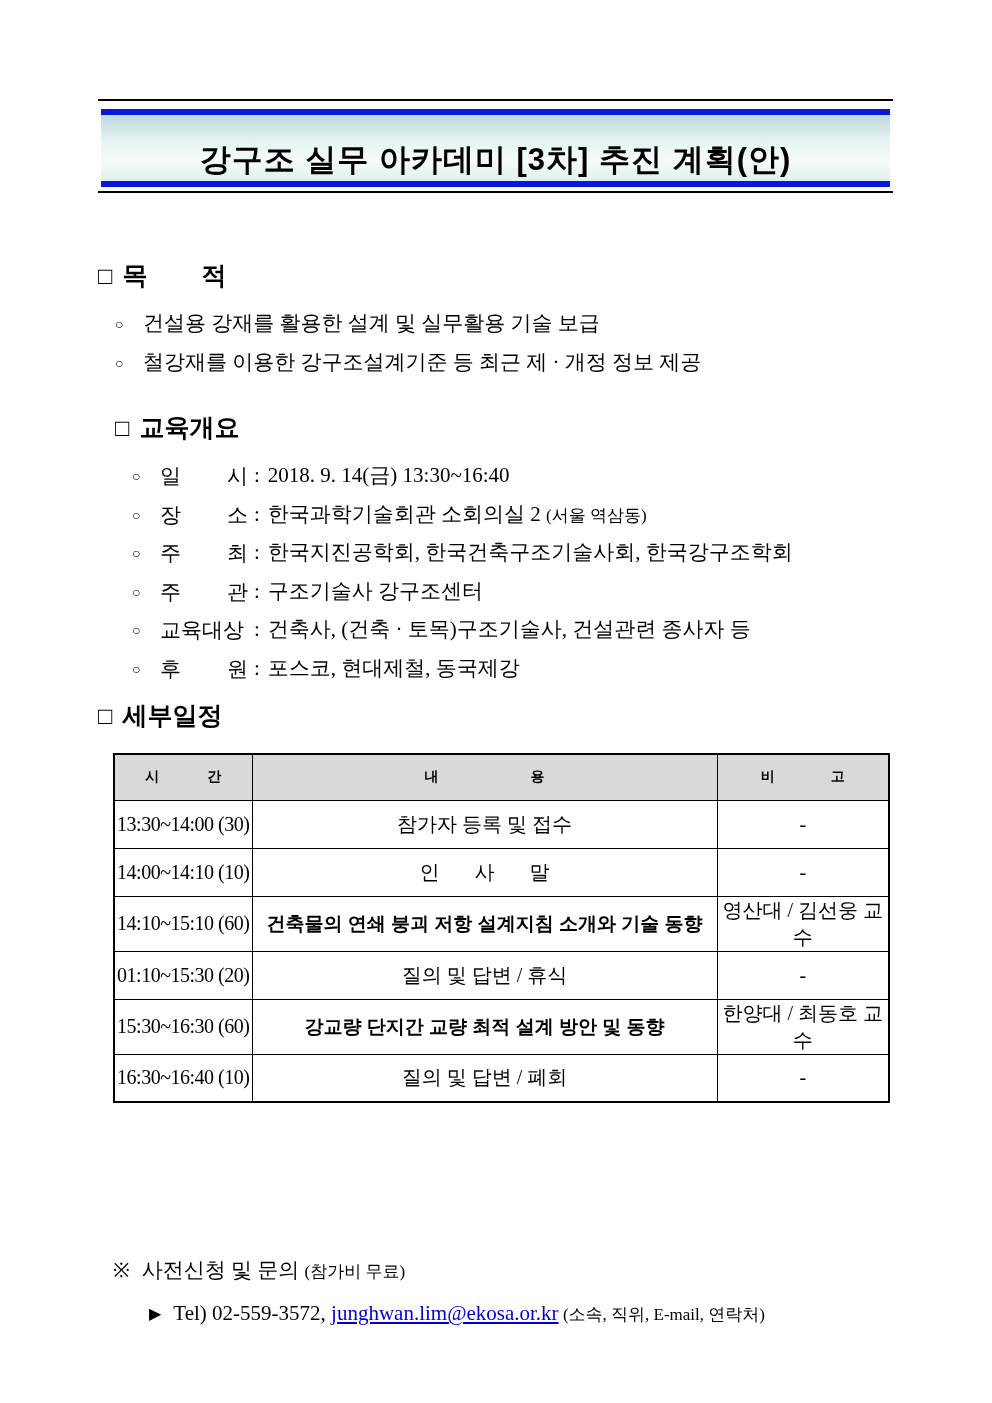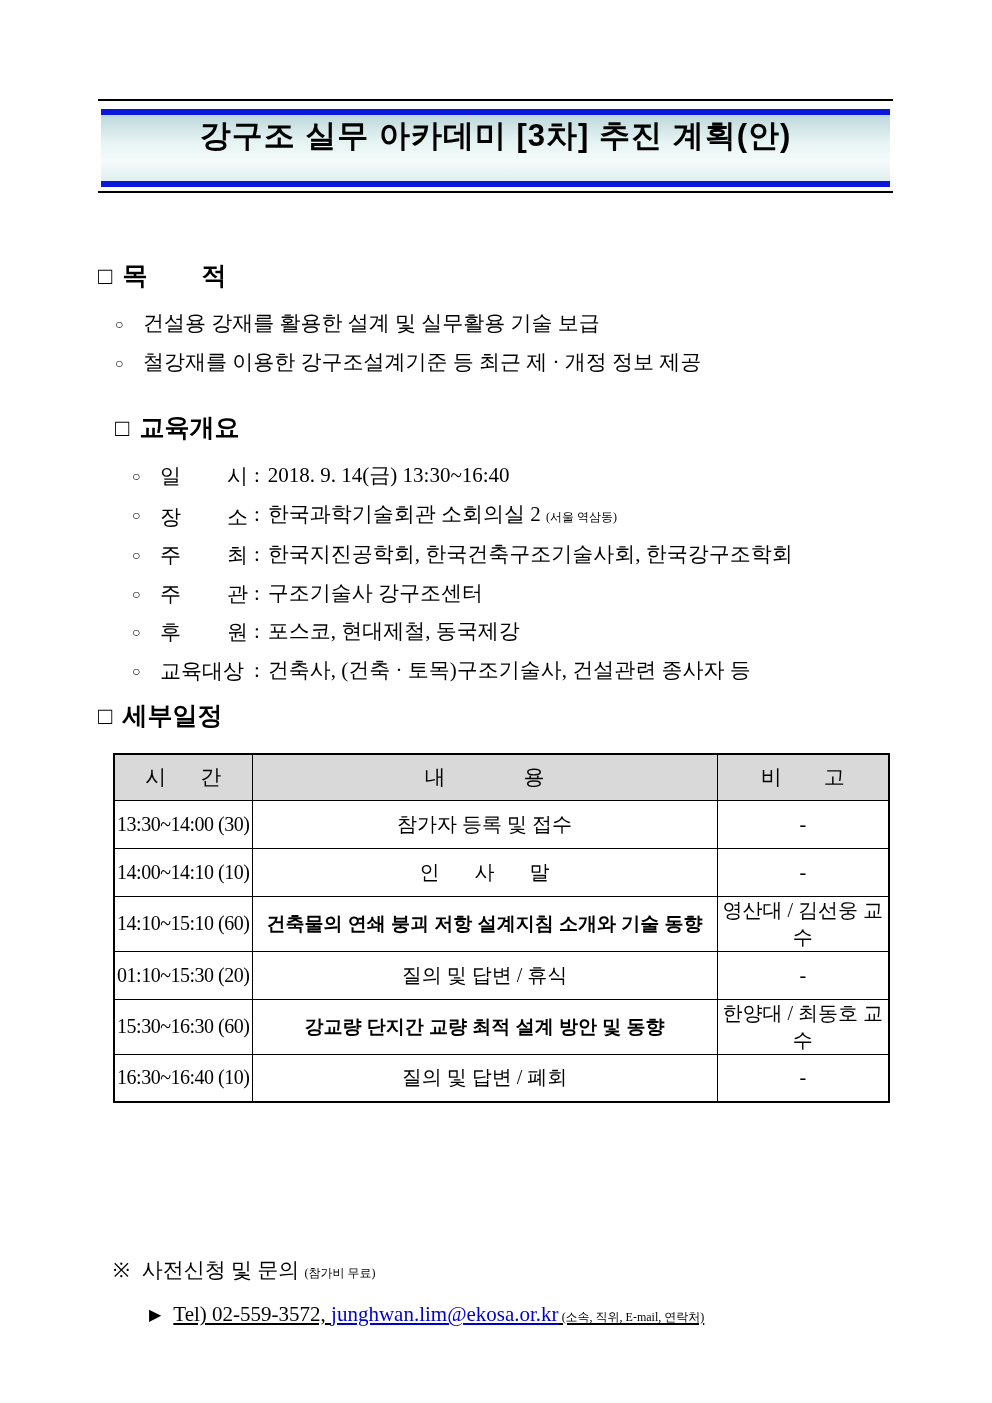--- a/index.html
+++ b/index.html
@@ -9,52 +9,52 @@
     background:#ffffff; overflow:hidden;
     font-family:"Liberation Serif","DejaVu Serif",serif; color:#000;
   }
 
   
   .banner { position:absolute; left:98px; top:99px; width:795px; }
   .hairline { height:0; border-top:2px solid #000; }
   .banner-box { margin:8px 3px 4px 3px; }
   .bluebar { height:6px; background:#0a18dc; }
   .banner-body {
-    height:66px; display:flex; align-items:flex-start; justify-content:center;
+    height:66px; display:flex; align-items:flex-end; justify-content:center;
     background:linear-gradient(180deg,#bdd8dc 0%,#e6f3f3 40%,#f6fbfb 70%,#e0eef0 100%);
   }
   .title {
     font-family:"Liberation Sans","DejaVu Sans",sans-serif;
     font-weight:bold; font-size:31px; letter-spacing:1px; white-space:pre;
   }
 
   
   .sec-h {
     font-family:"Liberation Sans","DejaVu Sans",sans-serif;
     font-weight:bold; font-size:25px; line-height:30px; white-space:nowrap;
   }
   .sqr { font-weight:normal; font-size:24px; margin-right:10px; }
   .hj { display:inline-block; width:104px; text-align:justify; text-align-last:justify; }
 
   
   .b-item { line-height:37.5px; font-size:21px; white-space:nowrap; }
   .circ { display:inline-block; width:16px; font-size:14px; vertical-align:1px; margin:0 12px 0 17px; }
   .jlabel { display:inline-block; width:88px; text-align:justify; text-align-last:justify; vertical-align:bottom; }
   .colon { display:inline-block; margin:0 8px 0 6px; }
-  .small { font-size:12px; }
+  .small { font-size:17px; }
 
   
   table.sched {
     border-collapse:collapse; width:775px; table-layout:fixed;
     border:2px solid #000;
   }
   table.sched th, table.sched td {
     border:1px solid #000; text-align:center; vertical-align:middle; overflow:hidden;
   }
-  table.sched th { background:#d9d9d9; height:46px; font-weight:normal; font-size:21px; }
+  table.sched th { background:#d9d9d9; height:46px; font-weight:bold; font-size:14px; }
   table.sched td { height:48px; font-size:20px;margin-top:20px; }
   .thj { display:inline-block; text-align:justify; text-align-last:justify; }
   .w76 { width:76px; } .w120 { width:120px; } .w84 { width:84px; }
   .t-time { font-size:17px; letter-spacing:-0.5px; }
   .t-remark { font-size:17px; }
   .t-content.bold {
     font-family:"Liberation Sans","DejaVu Sans",sans-serif;
     font-weight:bold; font-size:19px;
   }
   .sp-wide { display:inline-block; width:130px; text-align:justify; text-align-last:justify; }
@@ -116,24 +116,24 @@
     <div class="b-item">
       <span class="circ">○</span><span class="jlabel">장 소</span><span class="colon">:</span><span>한국과학기술회관 소회의실 2</span>&nbsp;<span class="small">(서울 역삼동)</span>
     </div>
     <div class="b-item">
       <span class="circ">○</span><span class="jlabel">주 최</span><span class="colon">:</span><span>한국지진공학회, 한국건축구조기술사회, 한국강구조학회</span>
     </div>
     <div class="b-item">
       <span class="circ">○</span><span class="jlabel">주 관</span><span class="colon">:</span><span>구조기술사 강구조센터</span>
     </div>
     <div class="b-item">
-      <span class="circ">○</span><span class="jlabel">후 원</span><span class="colon">:</span><span>포스코, 현대제철, 동국제강</span>
+      <span class="circ">○</span><span class="jlabel">교육대상</span><span class="colon">:</span><span>건축사, (건축 · 토목)구조기술사, 건설관련 종사자 등</span>
     </div>
     <div class="b-item">
-      <span class="circ">○</span><span class="jlabel">교육대상</span><span class="colon">:</span><span>건축사, (건축 · 토목)구조기술사, 건설관련 종사자 등</span>
+      <span class="circ">○</span><span class="jlabel">후 원</span><span class="colon">:</span><span>포스코, 현대제철, 동국제강</span>
     </div>
   </div>
 
   <div class="pos-schedh sec-h">
     <span class="sqr">□</span><span>세부일정</span>
   </div>
 
   <table class="sched pos-table">
     <colgroup>
         <col style="width:138px">
@@ -179,18 +179,18 @@
         <td class="t-remark">-</td>
       </tr>
     </tbody>
   </table>
 
 
   <div class="pos-note2">
     <div class="note-head">
       <span class="refmark">※</span><span>사전신청 및 문의</span>&nbsp;<span class="small">(참가비 무료)</span>
     </div>
-    <div class="note-item" style="margin-left:36px;text-decoration:underline;">
+    <div class="note-item" style="margin-left:36px;">
       <span class="tri">▶</span><span>Tel) 02-559-3572, </span><a class="email">junghwan.lim@ekosa.or.kr</a><span class="small"> (소속, 직위, E-mail, 연락처)</span>
     </div>
   </div>
 
 </div>
 
 </body></html>

